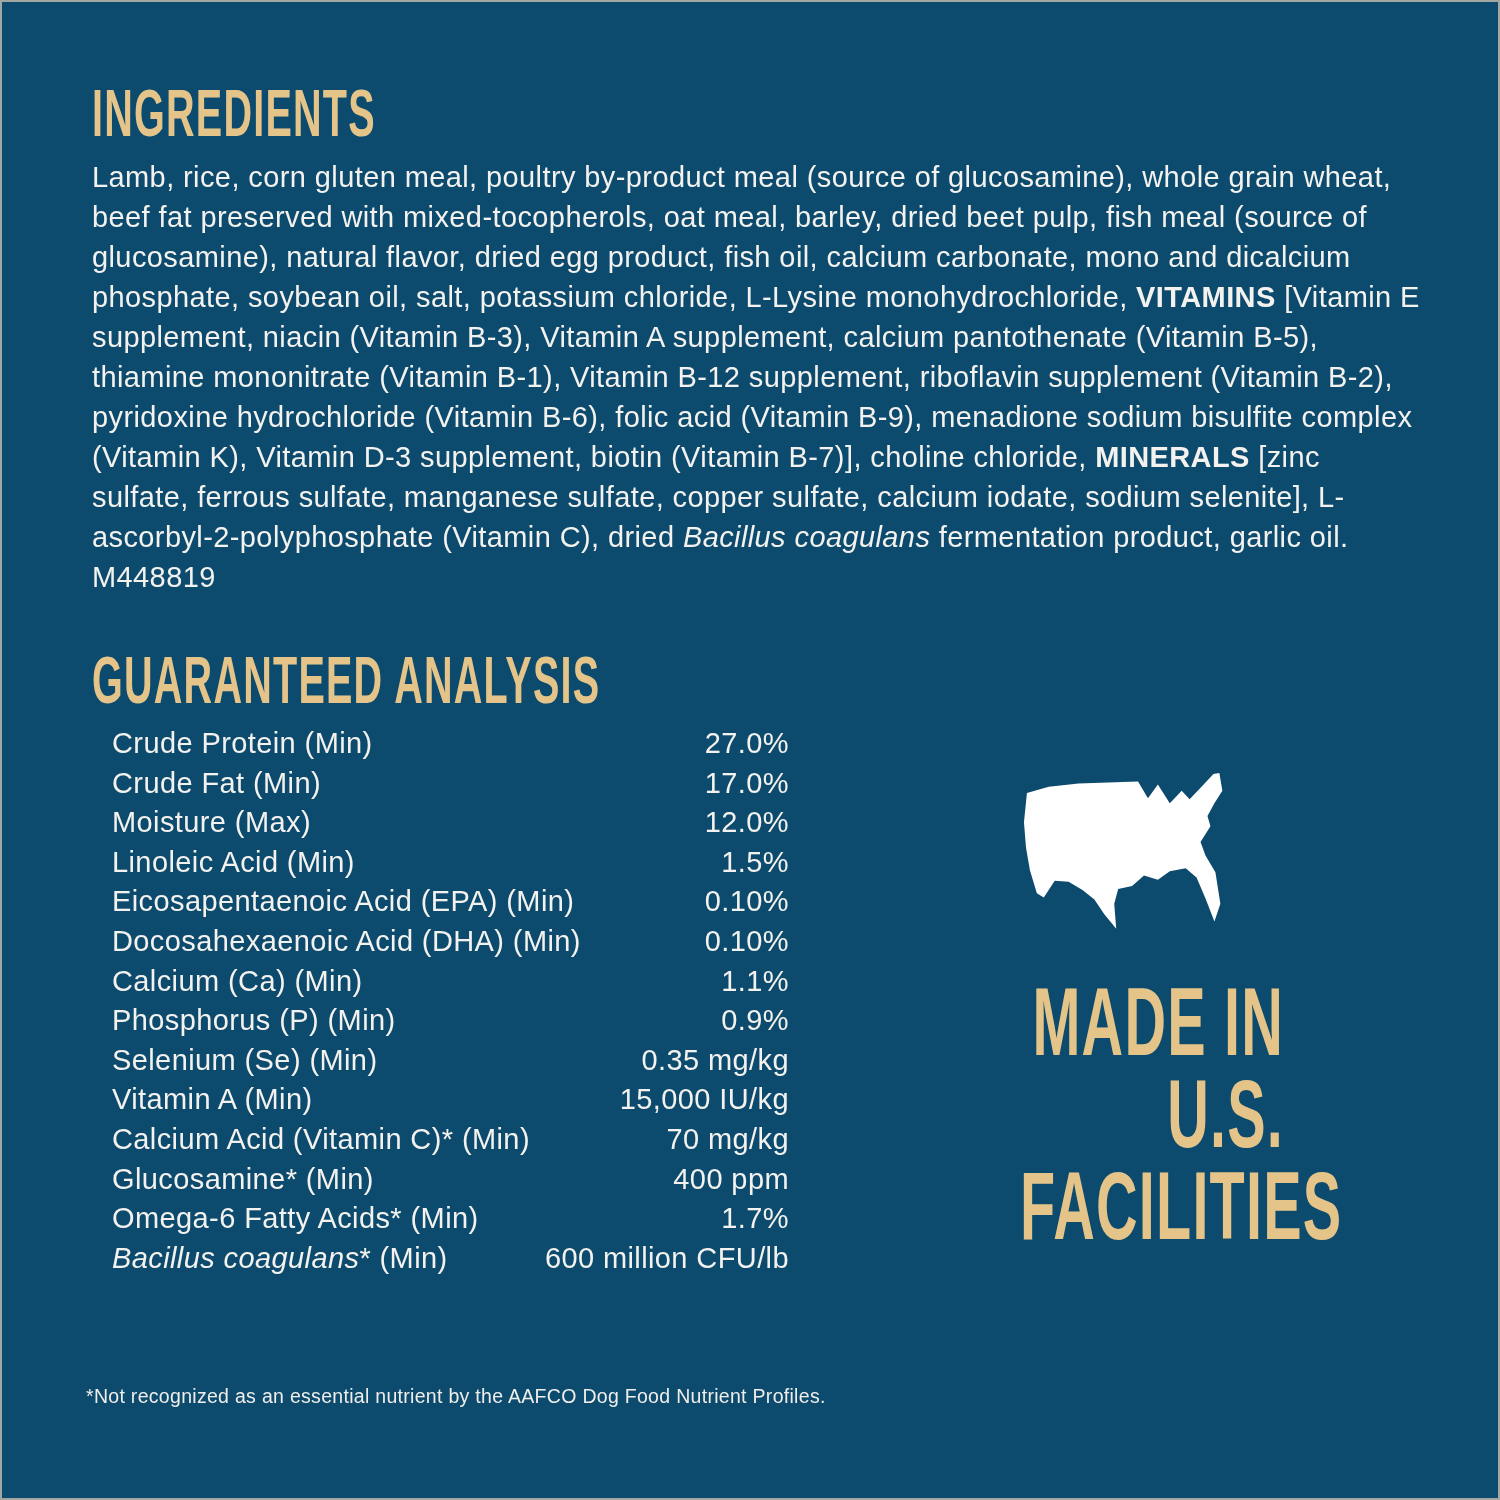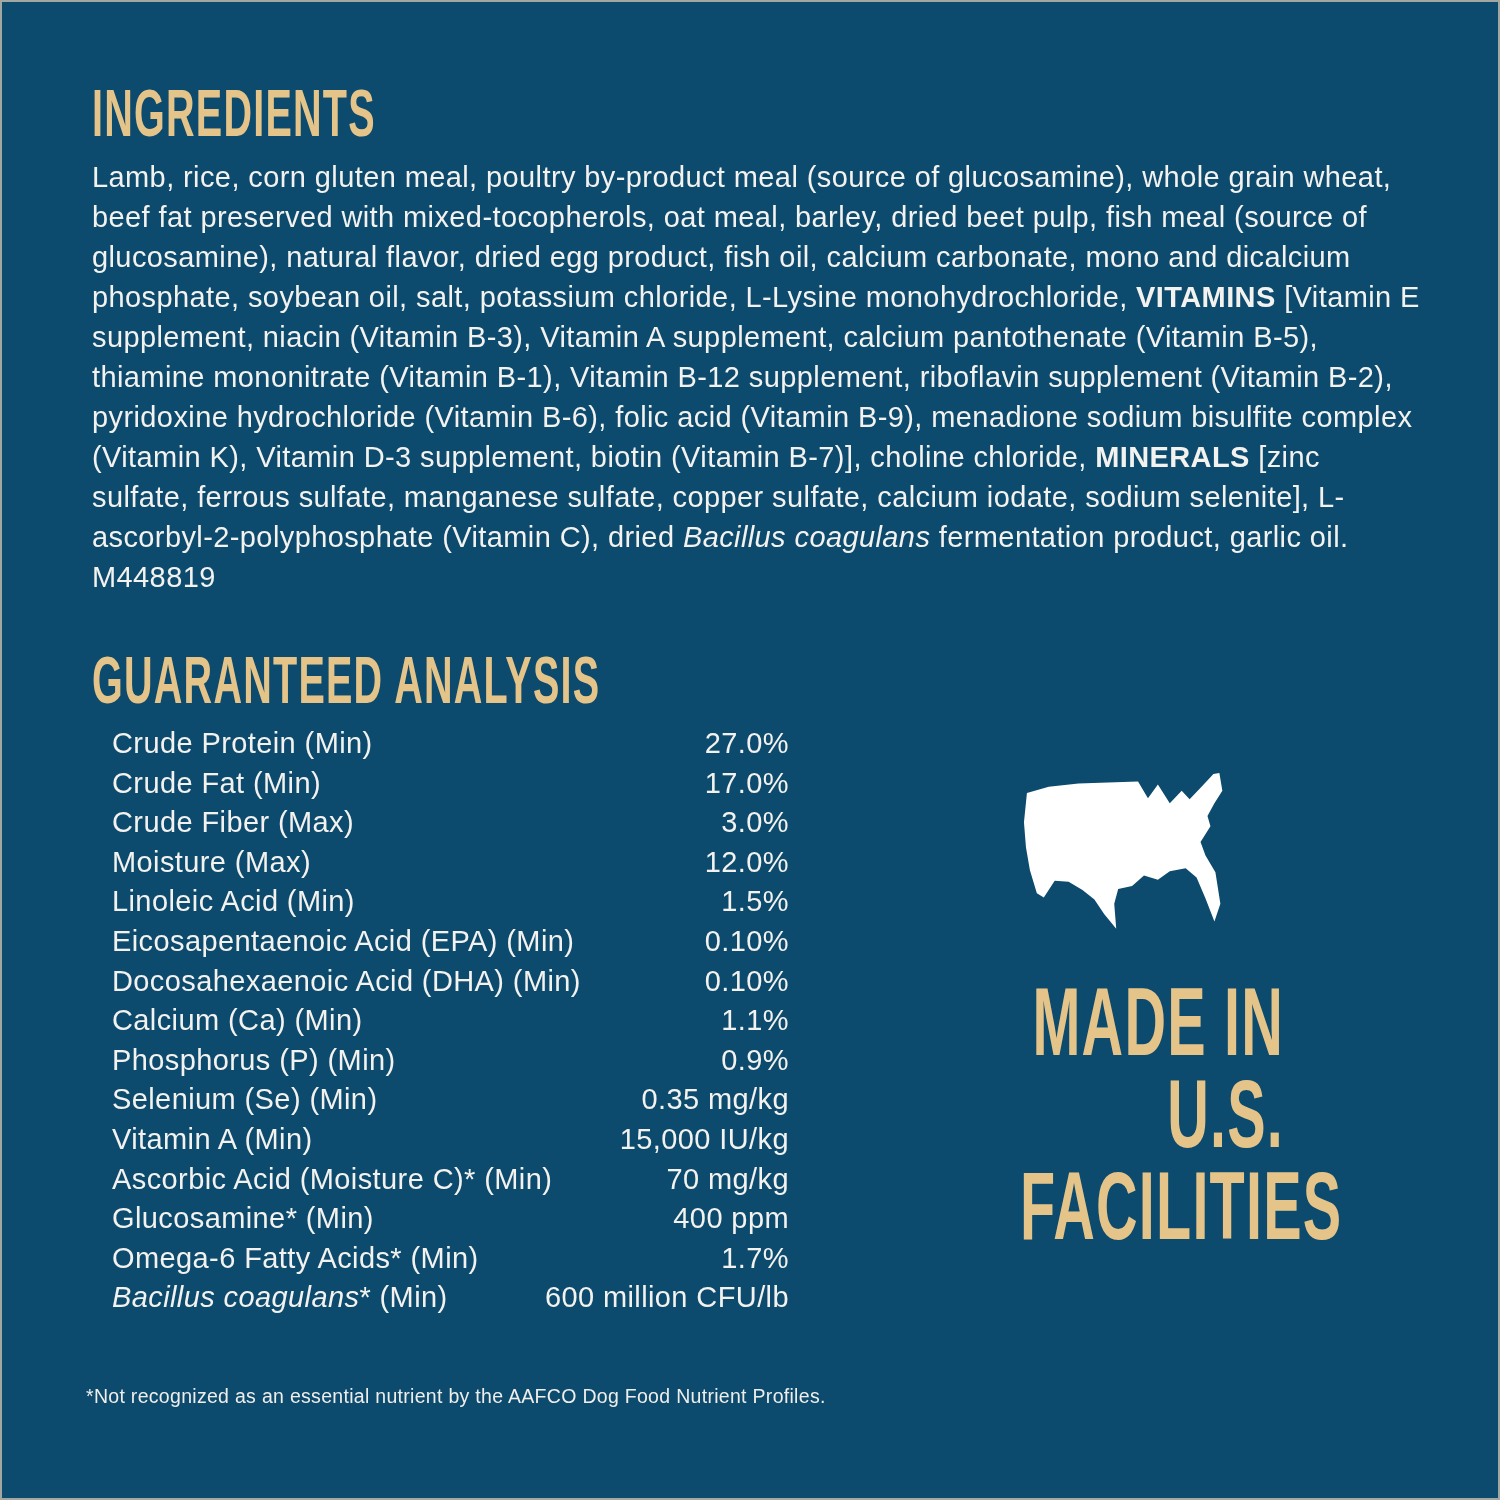--- a/index.html
+++ b/index.html
@@ -55,24 +55,20 @@
   <div class="analysis-table">
       <div class="row">
         <div class="lab"><span>Crude Protein (Min)</span></div>
         <div class="val">27.0%</div>
       </div>
       <div class="row">
         <div class="lab"><span>Crude Fat (Min)</span></div>
         <div class="val">17.0%</div>
       </div>
       <div class="row">
-        <div class="lab"><span>Crude Fiber (Max)</span></div>
-        <div class="val">3.0%</div>
-      </div>
-      <div class="row">
         <div class="lab"><span>Moisture (Max)</span></div>
         <div class="val">12.0%</div>
       </div>
       <div class="row">
         <div class="lab"><span>Linoleic Acid (Min)</span></div>
         <div class="val">1.5%</div>
       </div>
       <div class="row">
         <div class="lab"><span>Eicosapentaenoic Acid (EPA) (Min)</span></div>
         <div class="val">0.10%</div>
@@ -91,21 +87,21 @@
       </div>
       <div class="row">
         <div class="lab"><span>Selenium (Se) (Min)</span></div>
         <div class="val">0.35 mg/kg</div>
       </div>
       <div class="row">
         <div class="lab"><span>Vitamin A (Min)</span></div>
         <div class="val">15,000 IU/kg</div>
       </div>
       <div class="row">
-        <div class="lab"><span>Ascorbic Acid (Moisture C)* (Min)</span></div>
+        <div class="lab"><span>Calcium Acid (Vitamin C)* (Min)</span></div>
         <div class="val">70 mg/kg</div>
       </div>
       <div class="row">
         <div class="lab"><span>Glucosamine* (Min)</span></div>
         <div class="val">400 ppm</div>
       </div>
       <div class="row">
         <div class="lab"><span>Omega-6 Fatty Acids* (Min)</span></div>
         <div class="val">1.7%</div>
       </div>

